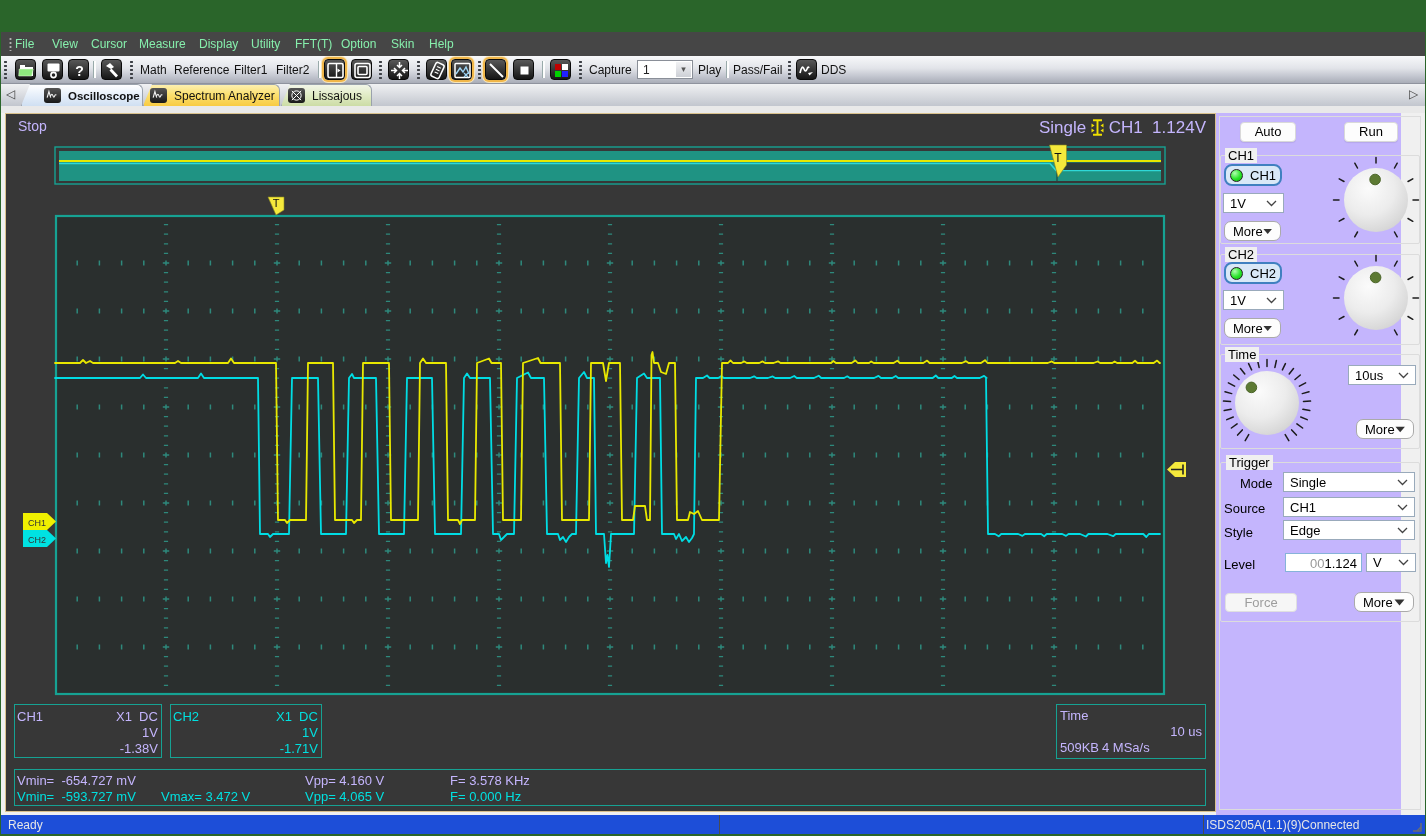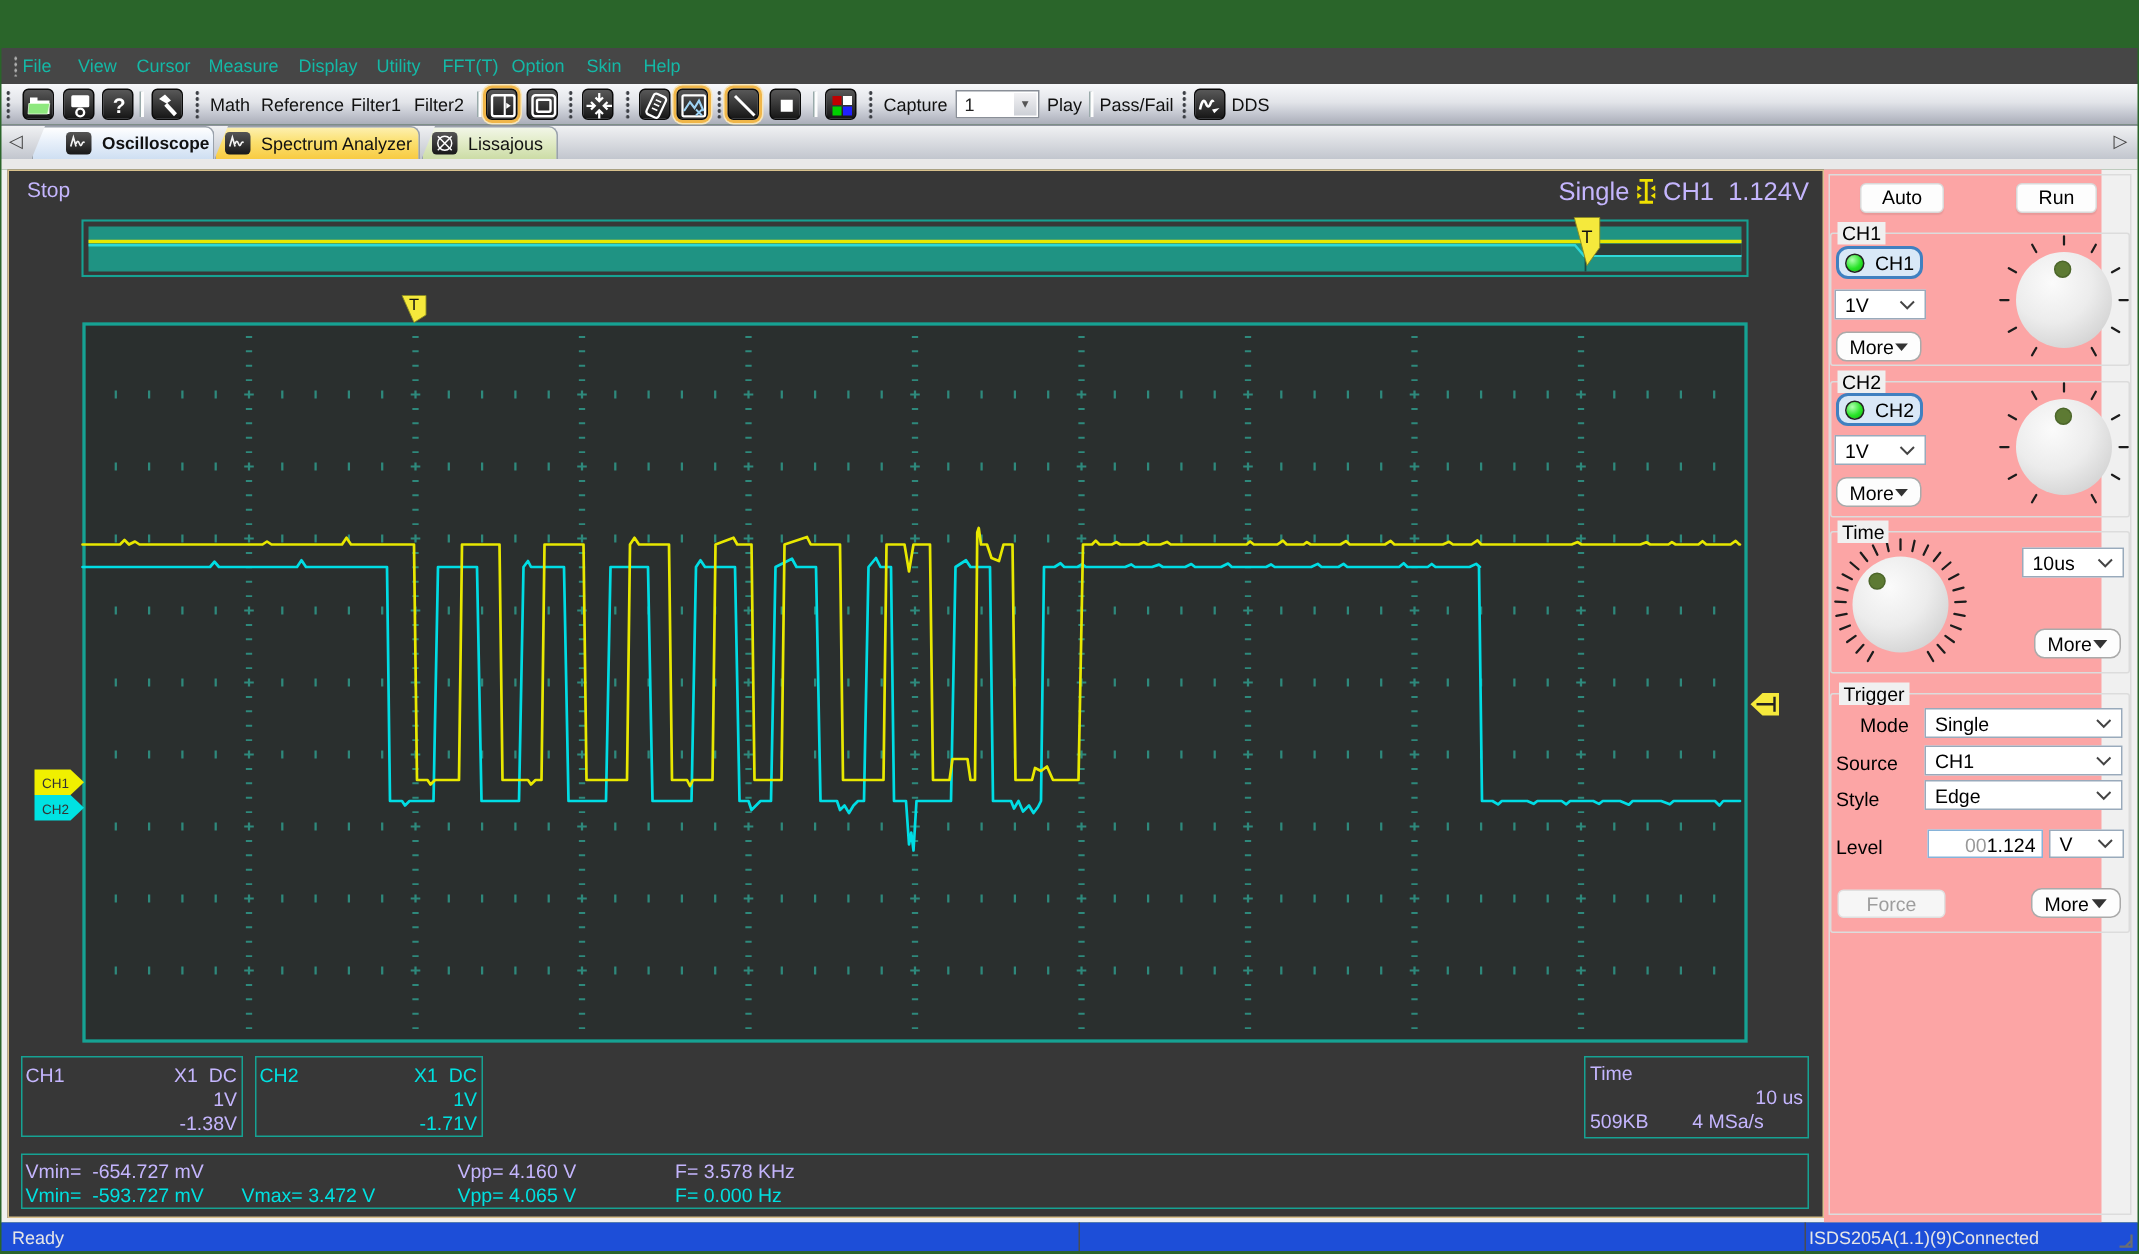--- a/index.html
+++ b/index.html
@@ -3,21 +3,21 @@
 * {margin:0;padding:0;box-sizing:border-box;-webkit-font-smoothing:antialiased}
 html,body {width:1426px;height:836px;overflow:hidden;font-family:"Liberation Sans",sans-serif;background:#2a652a}
 #win {position:absolute;left:0;top:0;width:1426px;height:836px}
 
 #title {position:absolute;left:1px;top:2px;width:1424px;height:30px;background:#f1f1f1;border-radius:8px 8px 0 0}
 #title .txt {position:absolute;left:31px;top:9px;font-size:12px;color:#8a8a8a}
 #appic {position:absolute;left:9px;top:7px;width:16px;height:16px;background:#111;border-radius:3px}
 .wbtn {position:absolute;top:0;height:30px;color:#555}
 
 #menu {position:absolute;left:1px;top:32px;width:1424px;height:24px;background:#464646}
-.mitem {position:absolute;top:5px;font-size:12px;color:#14b8a6}
+.mitem {position:absolute;top:5px;font-size:12px;color:#86efac}
 .mgrip {position:absolute;left:8px;top:5px;width:3px;height:14px;background-image:radial-gradient(circle,#b0b0b0 1px,transparent 1.2px);background-size:3px 4px}
 
 #tbar {position:absolute;left:1px;top:56px;width:1424px;height:28px;background:linear-gradient(#f7f8fa,#e2e4e9 45%,#c6c9d2 72%,#a9adb8);border-bottom:1px solid #8f939e}
 .tbi {position:absolute;top:3px;width:21px;height:21px;background:linear-gradient(#585858,#161616);border-radius:4px;border:1px solid #0a0a0a}
 .tbi.hot {box-shadow:0 0 0 2px #f0b649, 0 0 0 3px #f7e6bc;}
 .tsep {position:absolute;top:5px;width:2px;height:17px;background:#fdfdfd;box-shadow:-1px 0 0 #9aa}
 .tgrip {position:absolute;top:4px;width:3px;height:19px;background-image:radial-gradient(circle,#3c3f45 1.1px,transparent 1.3px);background-size:3px 4px}
 .ttxt {position:absolute;top:7px;font-size:12px;color:#111;white-space:nowrap}
 .combo {position:absolute;left:636px;top:4px;width:56px;height:19px;background:#fff;border:1px solid #8a8f98}
 .cbx {position:absolute;left:5px;top:2px;font-size:12px;color:#222}
@@ -29,21 +29,21 @@
 .tabarrow {position:absolute;left:5px;top:3px;font-size:12px;color:#444}
 #substrip {position:absolute;left:1px;top:106px;width:1424px;height:7px;background:#e9e9e9}
 
 #client {position:absolute;left:1px;top:113px;width:1424px;height:702px;background:#f0f0f0}
 #dark {position:absolute;left:4px;top:0px;width:1211px;height:699px;background:#373737;border:1px solid #d9c18c}
 .scope {position:absolute;left:0;top:0;pointer-events:none}
 .yt {position:absolute;font-size:13px;color:#c4b5fd;white-space:pre}
 .ct {position:absolute;font-size:13px;color:#00e0e0;white-space:pre}
 .ibox {position:absolute;border:1px solid #16a293}
 
-#rpanel {position:absolute;left:1216px;top:113px;width:185px;height:702px;background:#fca5a5;font-size:13px}
+#rpanel {position:absolute;left:1216px;top:113px;width:185px;height:702px;background:#c4b5fd;font-size:13px}
 #rpanel > div, #rpanel > svg {position:absolute}
 .pbox {border:1px solid #dcdcdc}
 .btn {background:#fdfdfd;border:1px solid #d9d9d9;border-radius:4px;text-align:center;line-height:18px;color:#000;box-shadow:0 1px 1px rgba(0,0,0,0.08)}
 .btn.dis {color:#9d9d9d;background:#f6f6f6;border-color:#e0e0e0;box-shadow:none}
 .grp {border:1px solid #dcdcdc;border-radius:2px}
 .glab {background:#f0f0f0;padding:0 3px;color:#000;z-index:3}
 .plab {color:#000}
 .chbtn {width:58px;height:22px;background:#d9e8f7;border:2px solid #4080c0;border-radius:8px;display:flex;align-items:center;padding-left:4px}
 .led {width:13px;height:13px;border-radius:50%;background:radial-gradient(circle at 35% 30%,#b0ffb0,#28e428 55%,#14b014);border:1.5px solid #222}
 .chtx {margin-left:7px;font-size:13px;color:#000}
@@ -219,21 +219,21 @@
     <div class="yt" style="left:116px;top:709px">X1&nbsp;&nbsp;DC</div>
     <div class="yt" style="left:108px;top:725px;width:50px;text-align:right">1V</div>
     <div class="yt" style="left:108px;top:741px;width:50px;text-align:right">-1.38V</div>
     <div class="ct" style="left:173px;top:709px">CH2</div>
     <div class="ct" style="left:276px;top:709px">X1&nbsp;&nbsp;DC</div>
     <div class="ct" style="left:268px;top:725px;width:50px;text-align:right">1V</div>
     <div class="ct" style="left:268px;top:741px;width:50px;text-align:right">-1.71V</div>
     <div class="yt" style="left:1060px;top:708px">Time</div>
     <div class="yt" style="left:1102px;top:724px;width:100px;text-align:right">10 us</div>
     <div class="yt" style="left:1060px;top:740px">509KB</div>
-    <div class="yt" style="left:1102px;top:740px;width:100px;text-align:center">4 MSa/s</div>
+    <div class="yt" style="left:1102px;top:740px;width:100px;text-align:left">4 MSa/s</div>
     <div class="yt" style="left:17px;top:773px">Vmin=&nbsp; -654.727 mV</div>
     <div class="yt" style="left:161px;top:816px">Vmax= 3.505 V</div>
     <div class="yt" style="left:305px;top:773px">Vpp= 4.160 V</div>
     <div class="yt" style="left:450px;top:773px">F= 3.578 KHz</div>
     <div class="ct" style="left:17px;top:789px">Vmin=&nbsp; -593.727 mV</div>
     <div class="ct" style="left:161px;top:789px">Vmax= 3.472 V</div>
     <div class="ct" style="left:305px;top:789px">Vpp= 4.065 V</div>
     <div class="ct" style="left:450px;top:789px">F= 0.000 Hz</div>
   <div id="rpanel">
       <svg width="0" height="0" style="position:absolute">

